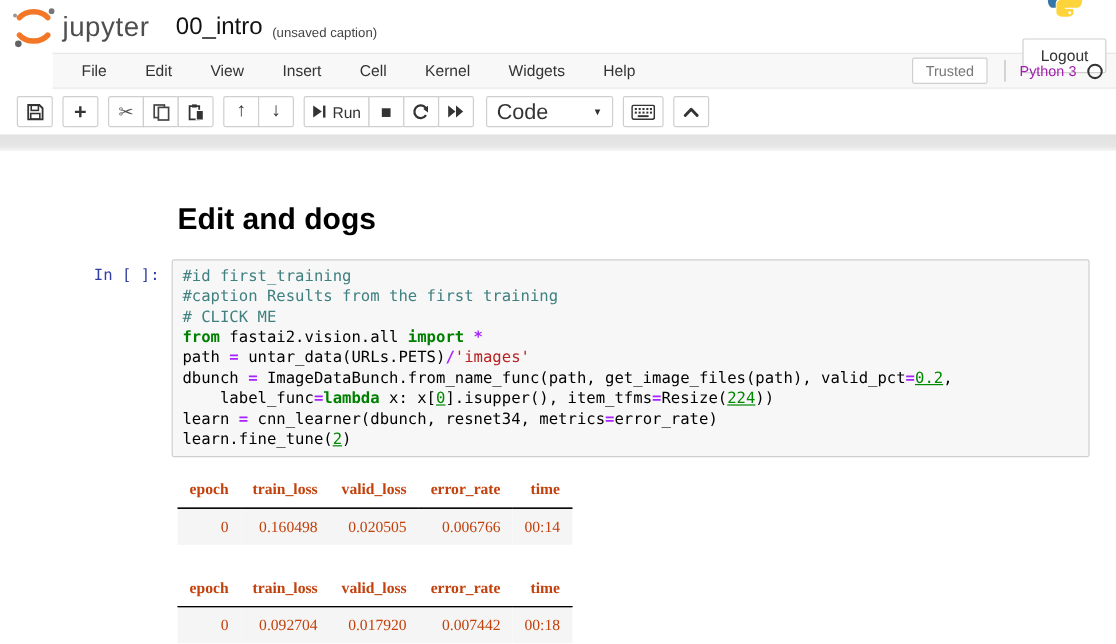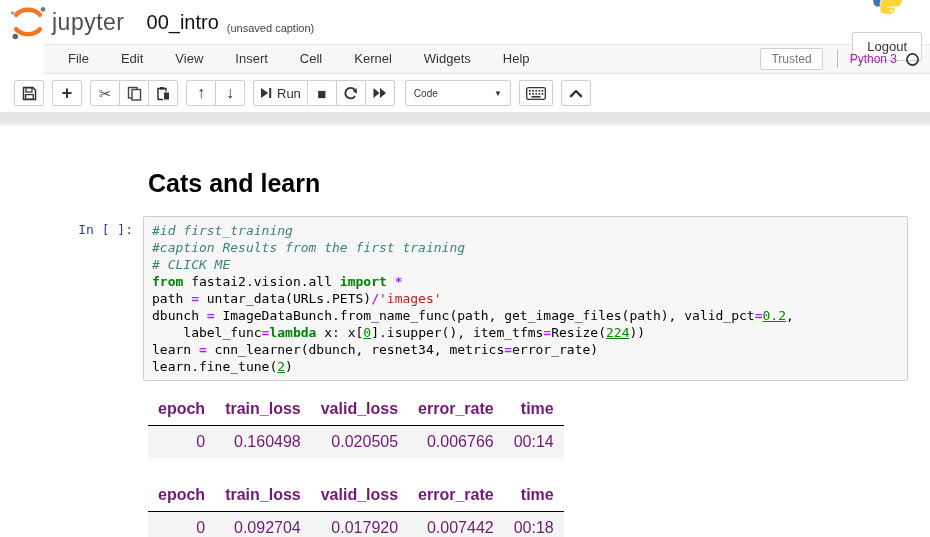--- a/index.html
+++ b/index.html
@@ -37,45 +37,45 @@
             display:flex; align-items:center; justify-content:center; cursor:pointer; padding:0 6px;
             font-size:14px; color:#333; }
   .btn-group .tb-btn + .tb-btn { margin-left:-1px; border-radius:0 2px 2px 0; }
   .btn-group .tb-btn:first-child { border-radius:2px 0 0 2px; }
   .btn-group .tb-btn:only-child { border-radius:2px; }
   .tb-btn .glyph { font-size:14px; line-height:1; }
   .tb-btn .glyph.bold { font-weight:bold; }
   .run-label { font-size:13px; margin-left:5px; }
   .celltype-select { width:106px; height:26px; margin-left:10px; border:1px solid #cfcfcf; border-radius:2px;
                      background:#fff; display:flex; align-items:center; padding:0 8px; cursor:pointer; }
-  .celltype-label { font-size:10px; color:#333; flex:1; }
+  .celltype-label { font-size:18px; color:#333; flex:1; }
   .caret-down { font-size:8px; color:#333; }
 
   
   .header-shadow { height:14px; background:linear-gradient(to bottom, #e2e2e2 0%, #e6e6e6 70%, #f7f7f7 100%); }
 
   
   .notebook { background:#fff; padding-top:42px; }
   .md-heading { margin:0 0 0 148px; font-size:25px; font-weight:bold; color:#000; line-height:1.2; cursor:text; }
 
   .code-cell { display:flex; margin-top:18px; }
   .prompt-col { width:143px; flex:0 0 143px; text-align:right; padding:6px 10px 0 0;
                 font-family:"DejaVu Sans Mono", monospace; font-size:13px; color:#303f9f; }
   .input-box { flex:1; margin-right:22px; border:1px solid #cfcfcf; border-radius:2px; background:#f7f7f7;
                padding:5px 8px; cursor:text; }
   .code-editor { font-family:"DejaVu Sans Mono", monospace; font-size:13px; line-height:17px; white-space:pre; color:#000; }
-  .tok-comment  { color:#408080; font-style:italic; }
+  .tok-comment  { color:#408080; }
   .tok-keyword  { color:#008000; font-weight:bold; }
   .tok-operator { color:#aa22ff; font-weight:bold; }
   .tok-number   { color:#008800;text-decoration:underline; }
   .tok-string   { color:#ba2121; }
   .tok-plain    { color:#000; }
 
   .cell-outputs { margin:12px 0 0 148px; }
-  .df-table { border-collapse:collapse; font-family:Liberation Sans, sans-serif; font-size:16px; color:#701a75;
+  .df-table { border-collapse:collapse; font-family:Liberation Serif, serif; font-size:13px; color:#c2410c;
               margin-bottom:21px; }
   .df-table th { font-weight:bold; padding:7px 10px; text-align:right; border-bottom:1px solid #000; }
   .df-table td { padding:7px 10px; text-align:right; }
   .df-table tbody tr:nth-child(odd) { background:#f5f5f5; }
 
   svg { display:block; }
 </style>
 </head>
 <body>
 
@@ -243,21 +243,21 @@
           </svg>
         </span>
       </div>
     </div>
   </div>
 
   <div class="header-shadow"></div>
 
   <div class="notebook">
 
-    <h1 class="md-heading">Cats and learn</h1>
+    <h1 class="md-heading">Edit and dogs</h1>
 
     <div class="code-cell">
       <div class="prompt-col">In [ ]:</div>
       <div class="input-box">
         <div class="code-editor"><div class="code-line"><span class="tok-comment">#id first_training</span></div><div class="code-line"><span class="tok-comment">#caption Results from the first training</span></div><div class="code-line"><span class="tok-comment"># CLICK ME</span></div><div class="code-line"><span class="tok-keyword">from</span><span class="tok-plain"> fastai2.vision.all </span><span class="tok-keyword">import</span><span class="tok-plain"> </span><span class="tok-operator">*</span></div><div class="code-line"><span class="tok-plain">path </span><span class="tok-operator">=</span><span class="tok-plain"> untar_data(URLs.PETS)</span><span class="tok-operator">/</span><span class="tok-string">'images'</span></div><div class="code-line"><span class="tok-plain">dbunch </span><span class="tok-operator">=</span><span class="tok-plain"> ImageDataBunch.from_name_func(path, get_image_files(path), valid_pct</span><span class="tok-operator">=</span><span class="tok-number">0.2</span><span class="tok-plain">,</span></div><div class="code-line"><span class="tok-plain">    label_func</span><span class="tok-operator">=</span><span class="tok-keyword">lambda</span><span class="tok-plain"> x: x[</span><span class="tok-number">0</span><span class="tok-plain">].isupper(), item_tfms</span><span class="tok-operator">=</span><span class="tok-plain">Resize(</span><span class="tok-number">224</span><span class="tok-plain">))</span></div><div class="code-line"><span class="tok-plain">learn </span><span class="tok-operator">=</span><span class="tok-plain"> cnn_learner(dbunch, resnet34, metrics</span><span class="tok-operator">=</span><span class="tok-plain">error_rate)</span></div><div class="code-line"><span class="tok-plain">learn.fine_tune(</span><span class="tok-number">2</span><span class="tok-plain">)</span></div></div>
       </div>
     </div>
 
     <div class="cell-outputs">
         <table class="df-table">

